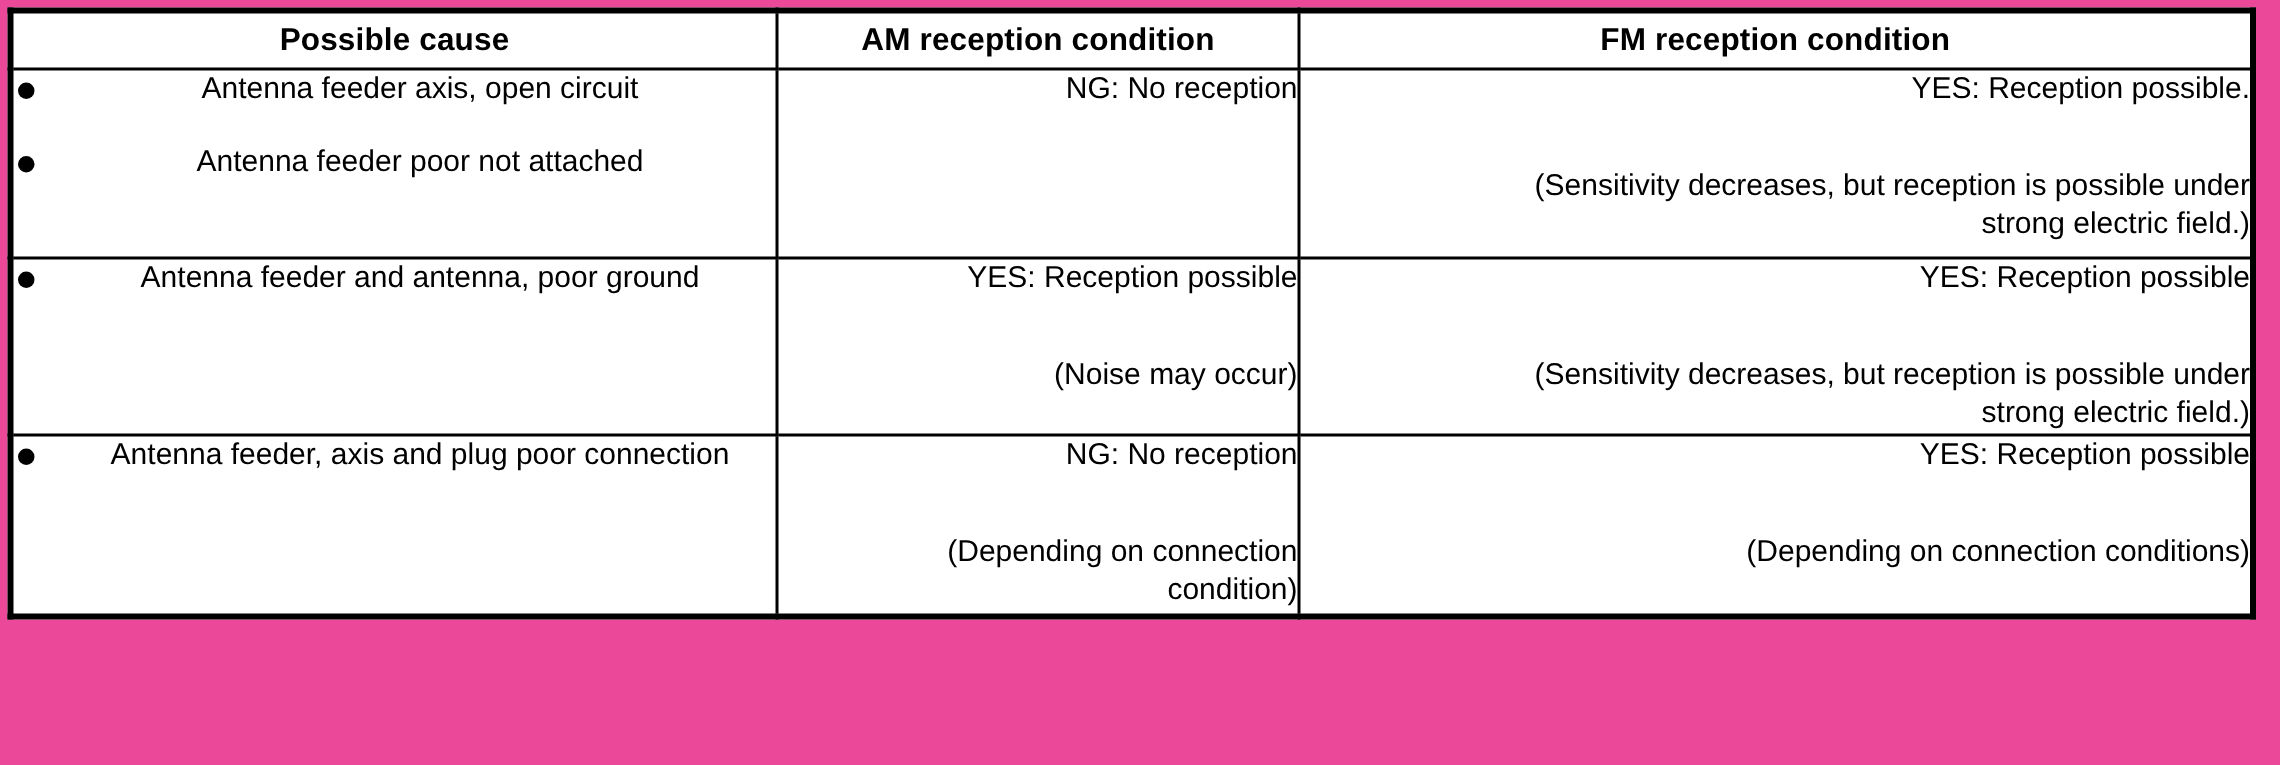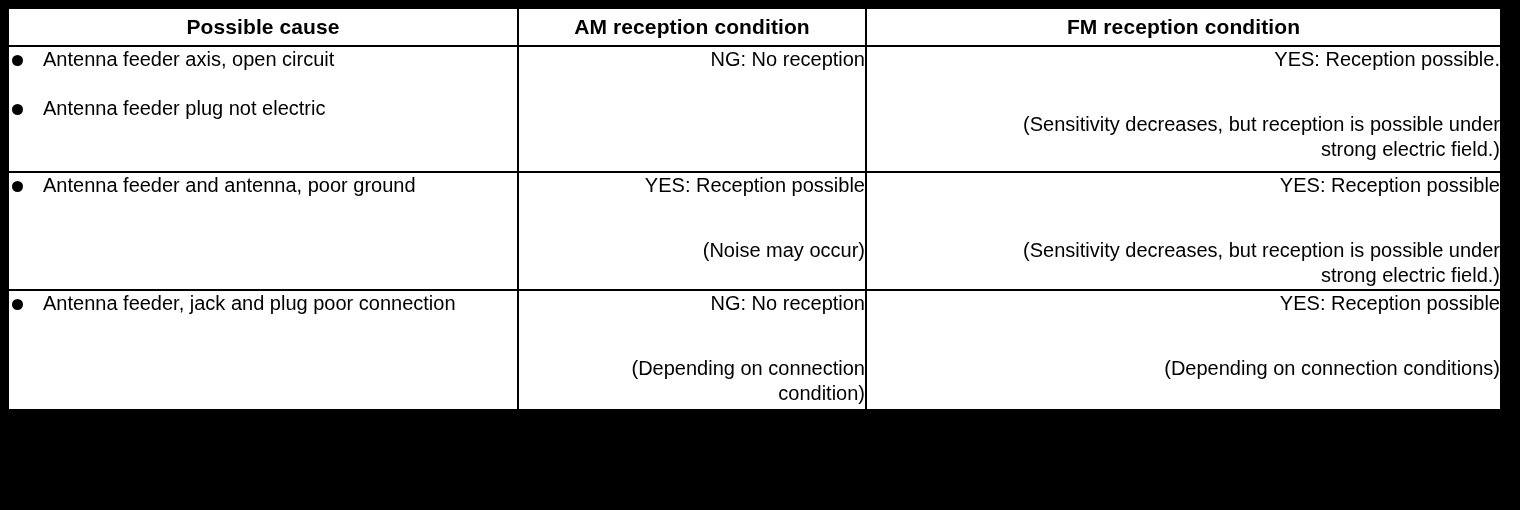--- a/index.html
+++ b/index.html
@@ -14,21 +14,21 @@
     overflow: hidden;
     font-family: "Liberation Sans", "DejaVu Sans", sans-serif;
     color: #000000;
   }
 
   .sheet {
     position: absolute;
     left: 0; top: 0;
     width: 1520px;
     height: 510px;
-    background: #000000;
+    background: #ec4899;
   }
 
   table.fault-table {
     position: absolute;
     left: 5px;
     top: 5px;
     width: 1495px;
     border-collapse: collapse;
     table-layout: fixed;
     background: #ffffff;
@@ -90,20 +90,21 @@
     position: absolute;
     left: 3px;
     top: 8px;
     width: 11px;
     height: 11px;
     background: #000000;
     border-radius: 50%;
   }
   ul.cause-list li.cause-item .cause-text {
     display: block;
+    text-align: center;
   }
 
   
   .cond-block { margin: 0; }
   .cond-block + .cond-block { margin-top: 40px; padding-left: 34px; }
   .cond-line { display: block; }
 </style>
 </head>
 <body>
 
@@ -134,21 +135,21 @@
 
       <tr class="r1">
         <td class="cause-cell">
           <ul class="cause-list">
             <li class="cause-item">
               <span class="bullet-dot"></span>
               <span class="cause-text">Antenna feeder axis, open circuit</span>
             </li>
             <li class="cause-item">
               <span class="bullet-dot"></span>
-              <span class="cause-text">Antenna feeder plug not electric</span>
+              <span class="cause-text">Antenna feeder poor not attached</span>
             </li>
           </ul>
         </td>
         <td class="cond-cell">
           <p class="cond-block">
             <span class="cond-line">NG: No reception</span>
           </p>
         </td>
         <td class="cond-cell">
           <p class="cond-block">
@@ -188,21 +189,21 @@
             <span class="cond-line">strong electric field.)</span>
           </p>
         </td>
       </tr>
 
       <tr class="r4">
         <td class="cause-cell">
           <ul class="cause-list">
             <li class="cause-item">
               <span class="bullet-dot"></span>
-              <span class="cause-text">Antenna feeder, jack and plug poor connection</span>
+              <span class="cause-text">Antenna feeder, axis and plug poor connection</span>
             </li>
           </ul>
         </td>
         <td class="cond-cell">
           <p class="cond-block">
             <span class="cond-line">NG: No reception</span>
           </p>
           <p class="cond-block">
             <span class="cond-line">(Depending on connection</span>
             <span class="cond-line">condition)</span>

